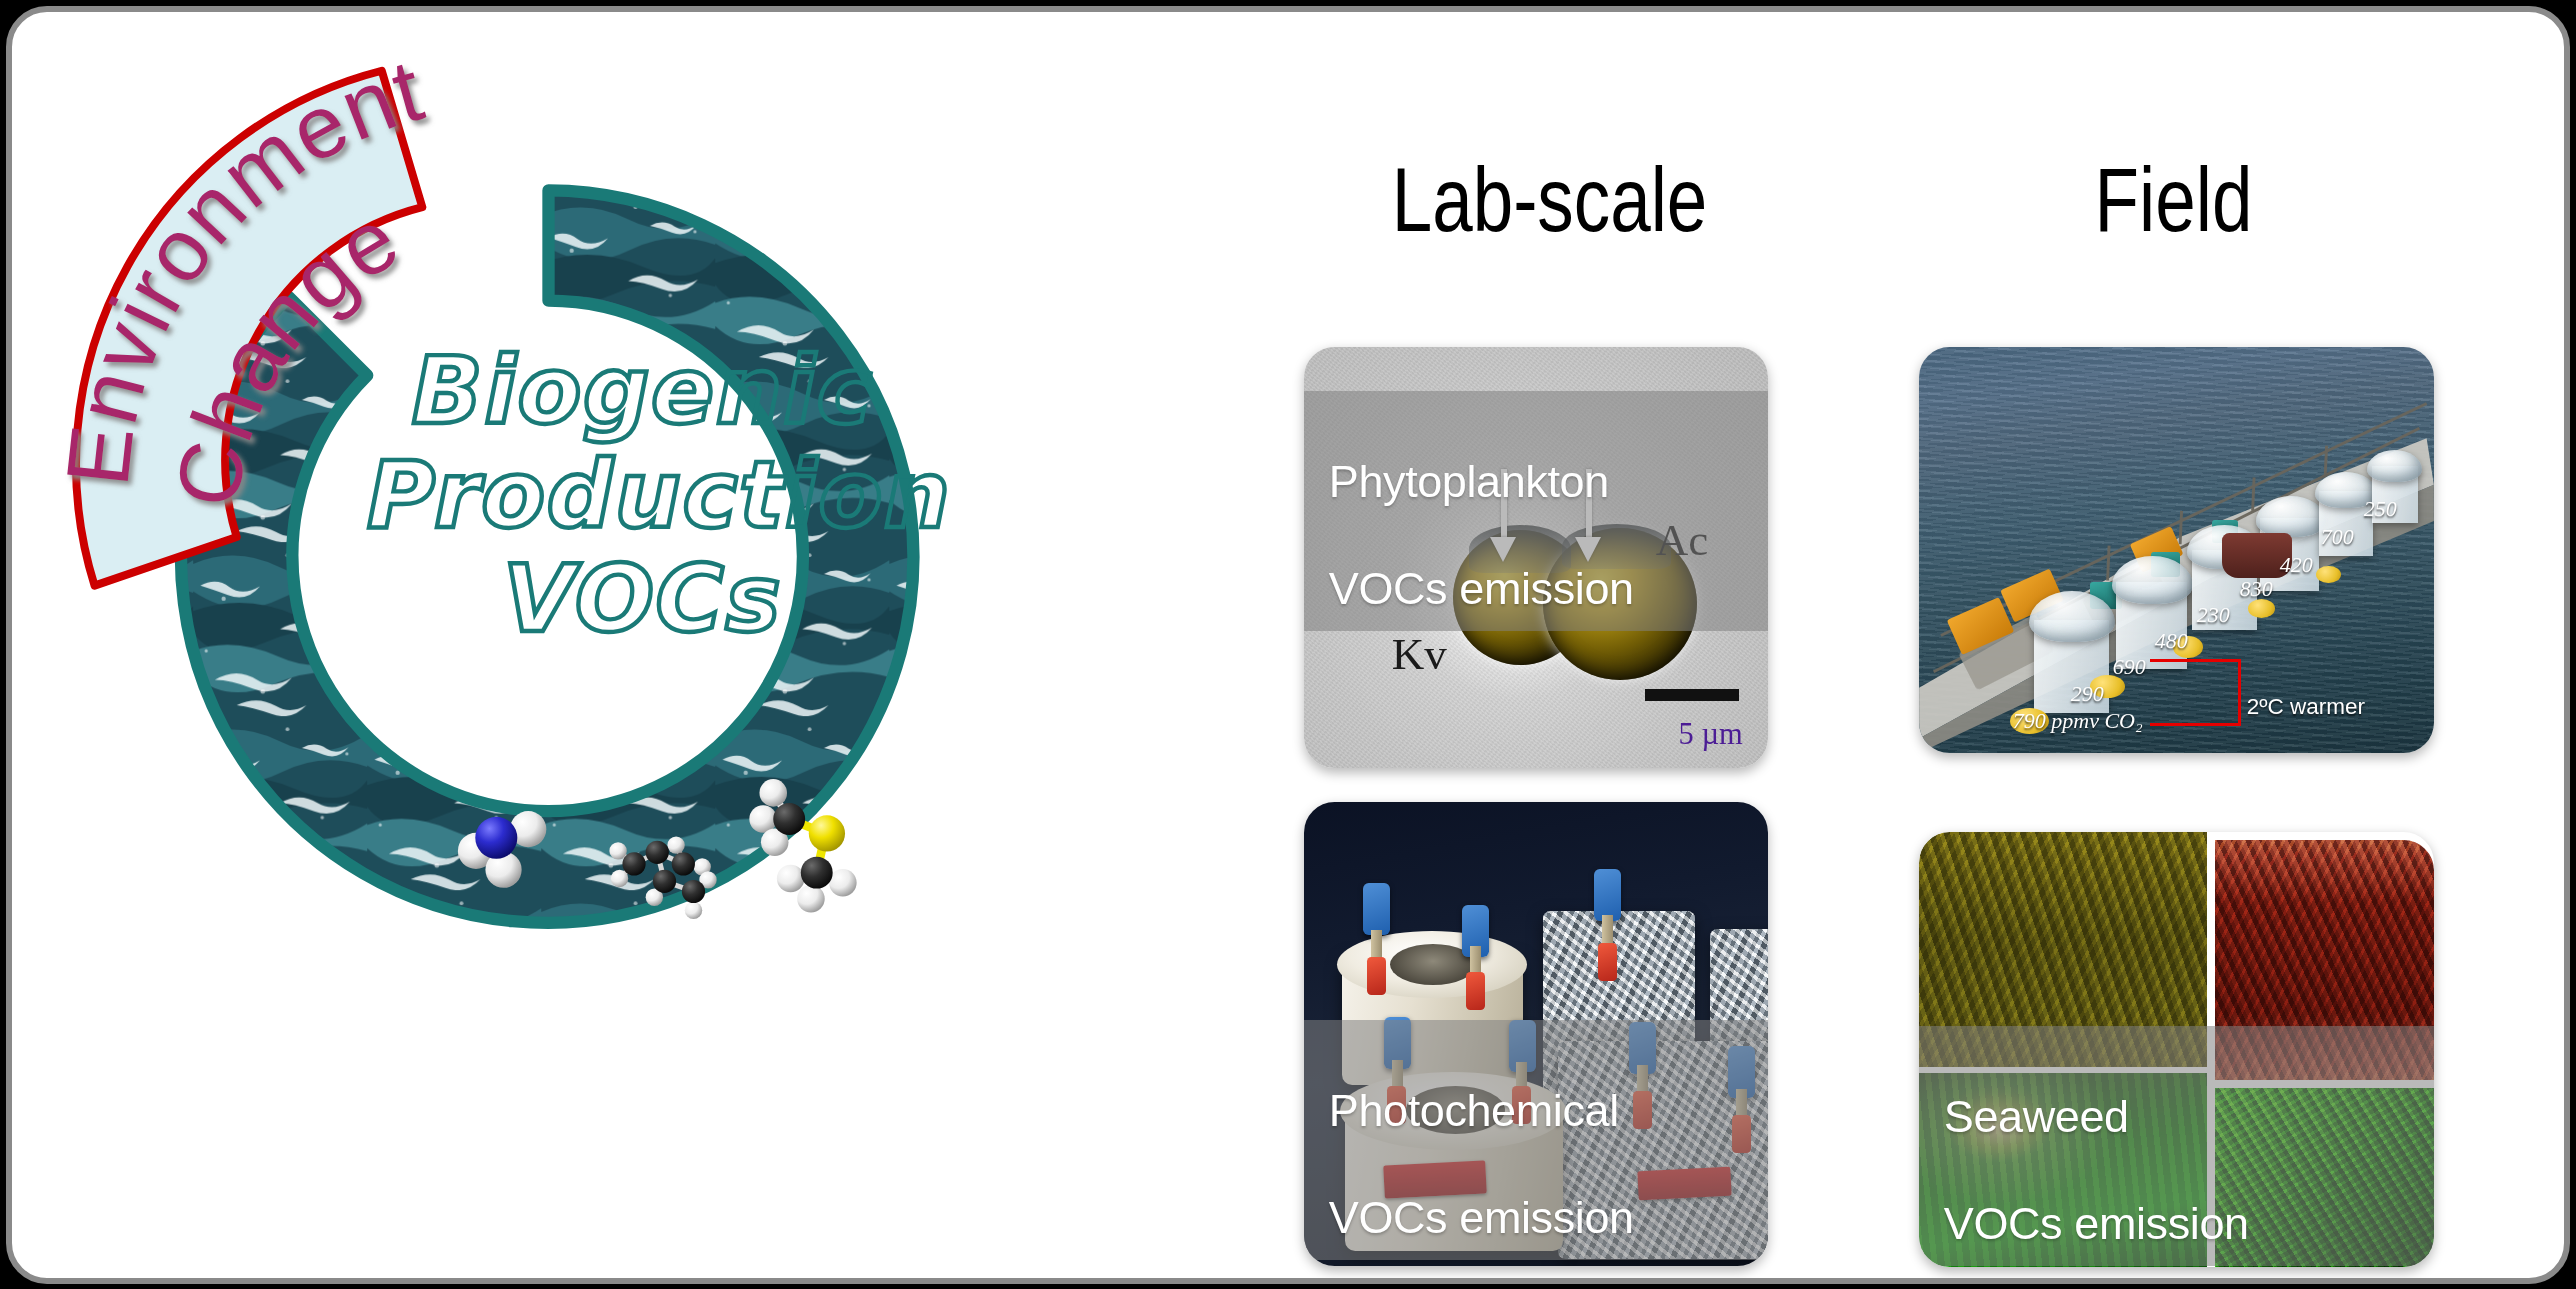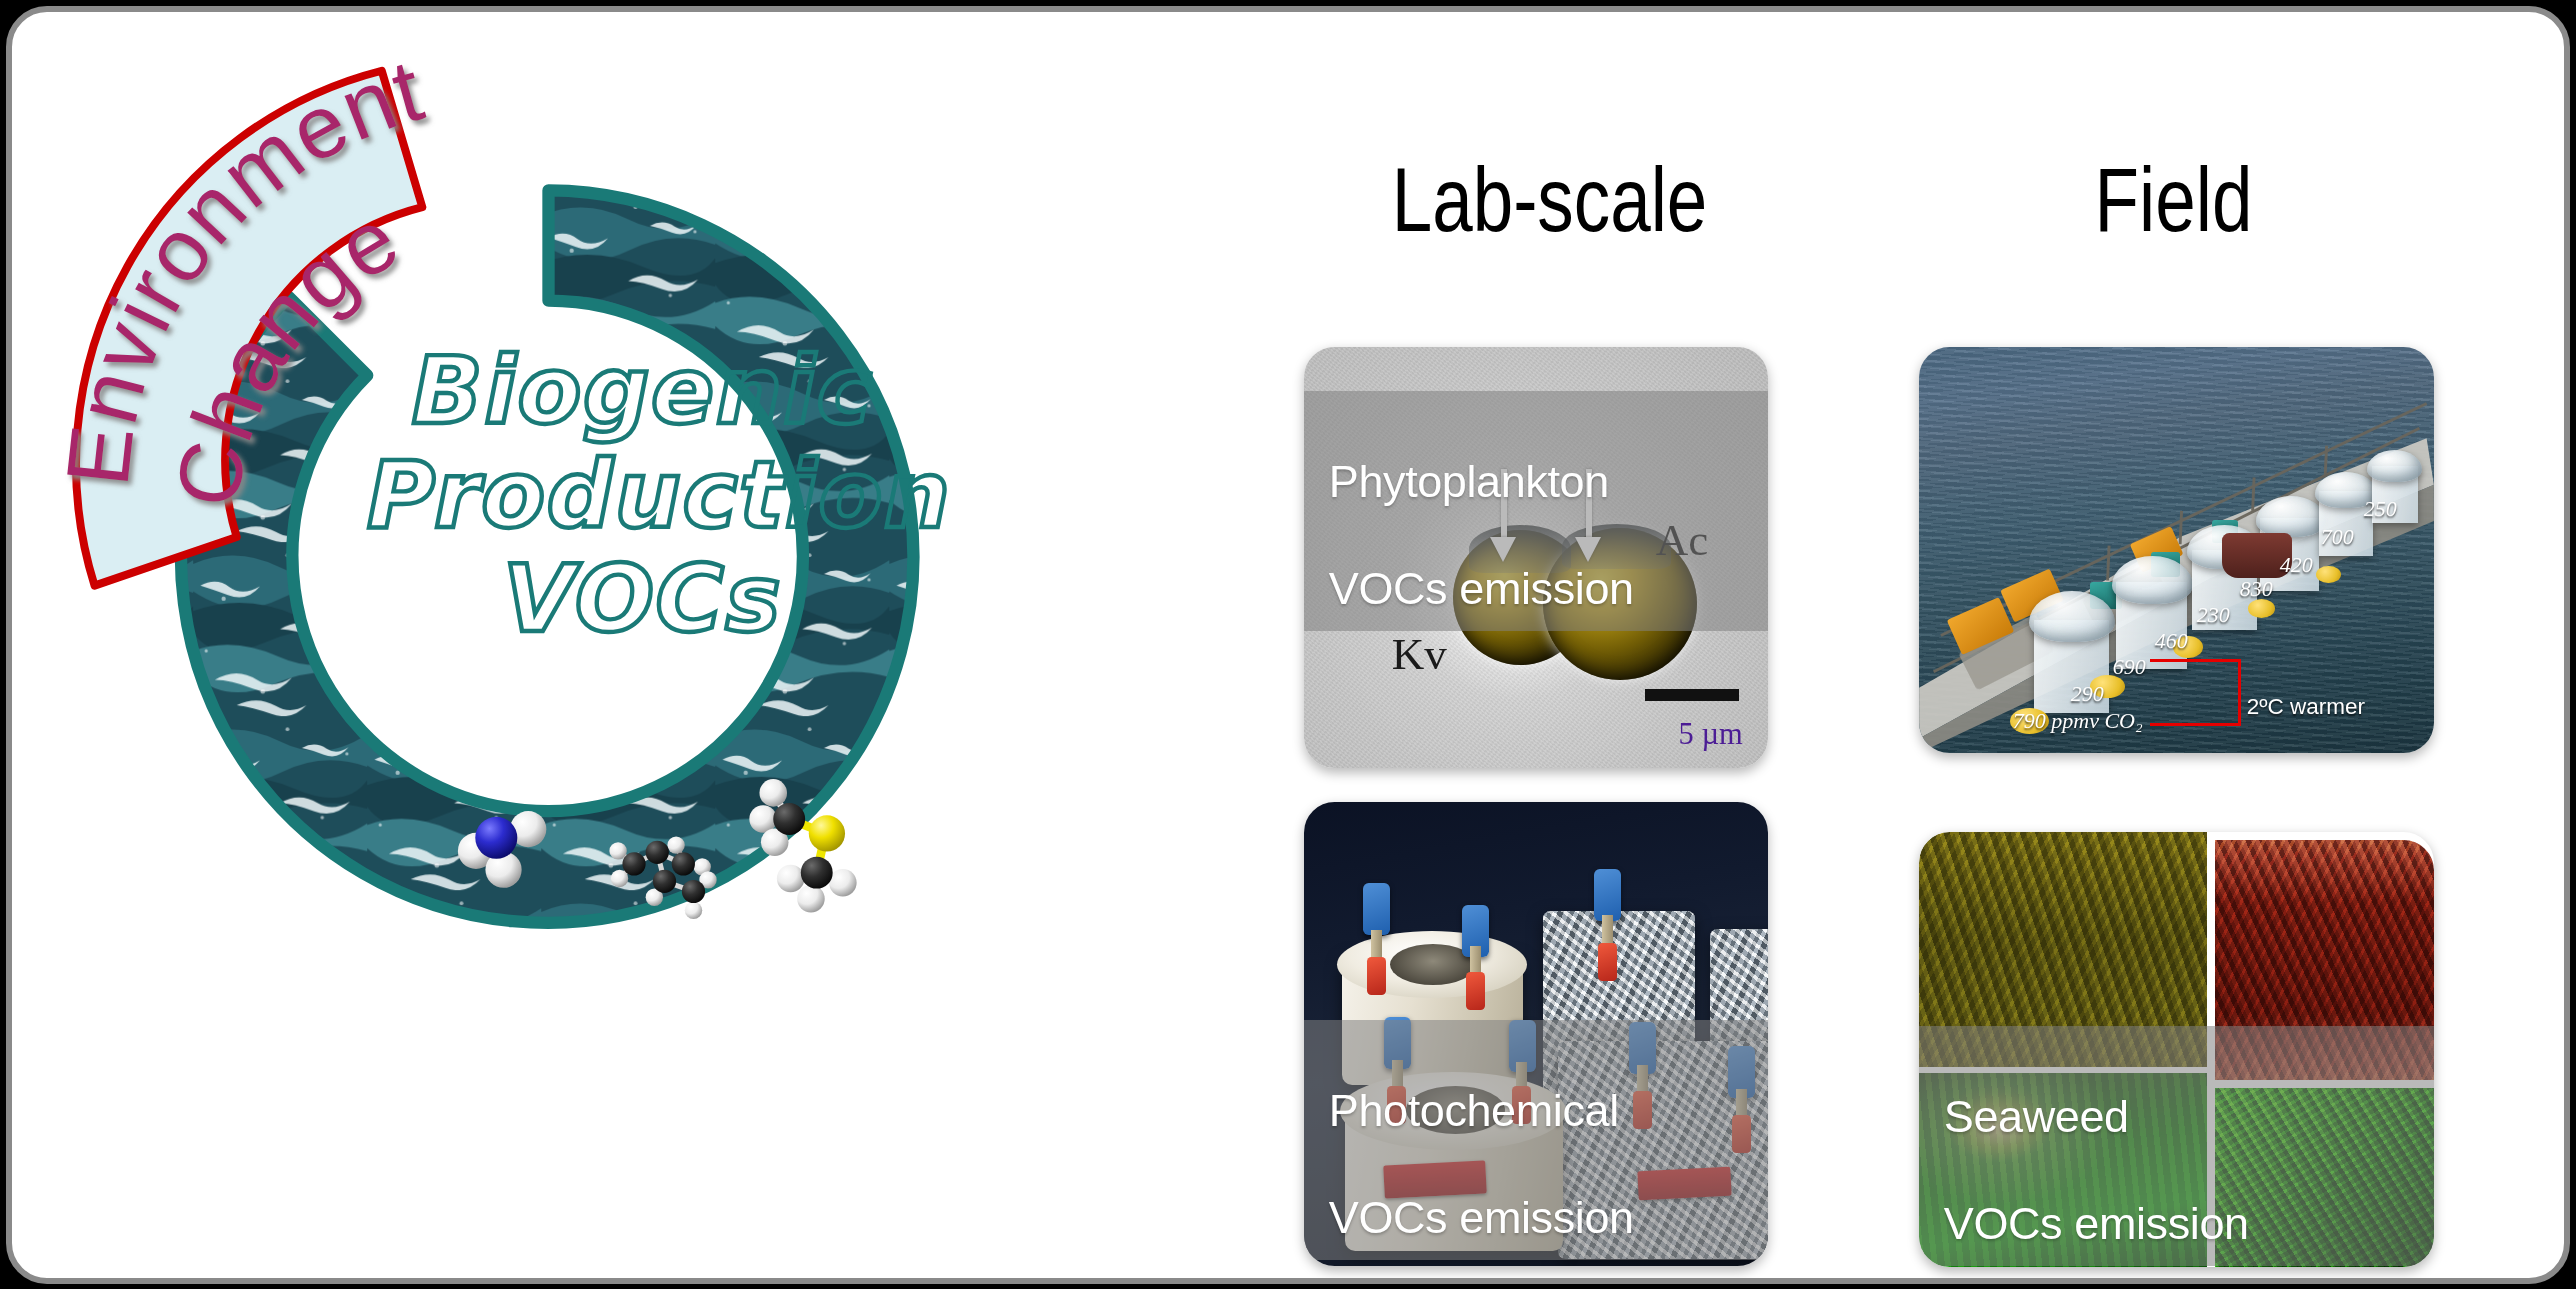--- a/index.html
+++ b/index.html
@@ -592,21 +592,21 @@
     <div class="float-yellow" style="left:171px; top:328px; width:35px; height:23px;"></div>
     <div class="float-yellow" style="left:254px; top:289px; width:30.5px; height:22px;"></div>
     <div class="float-yellow" style="left:329px; top:252px; width:27.6px; height:19px;"></div>
     <div class="float-yellow" style="left:397px; top:219px; width:25px; height:17.4px;"></div>
 
     <div class="meso-num" style="left:445px; top:149px;">250</div>
     <div class="meso-num" style="left:402px; top:177px;">700</div>
     <div class="meso-num" style="left:361px; top:205px;">420</div>
     <div class="meso-num" style="left:321px; top:229px;">830</div>
     <div class="meso-num" style="left:278px; top:255px;">230</div>
-    <div class="meso-num" style="left:236px; top:281px;">460</div>
+    <div class="meso-num" style="left:236px; top:281px;">480</div>
     <div class="meso-num" style="left:194px; top:307px;">690</div>
     <div class="meso-num" style="left:152px; top:334px;">290</div>
     <div class="meso-num" style="left:94px; top:361px;">790 ppmv CO₂</div>
 
     <div class="red-bracket" style="left:231px; top:312px; width:91px; height:67px;"></div>
     <div class="meso-warm" style="left:328px; top:347px;">2ºC warmer</div>
 
   </div>
 
   <div id="panel-seaweed" class="panel">

